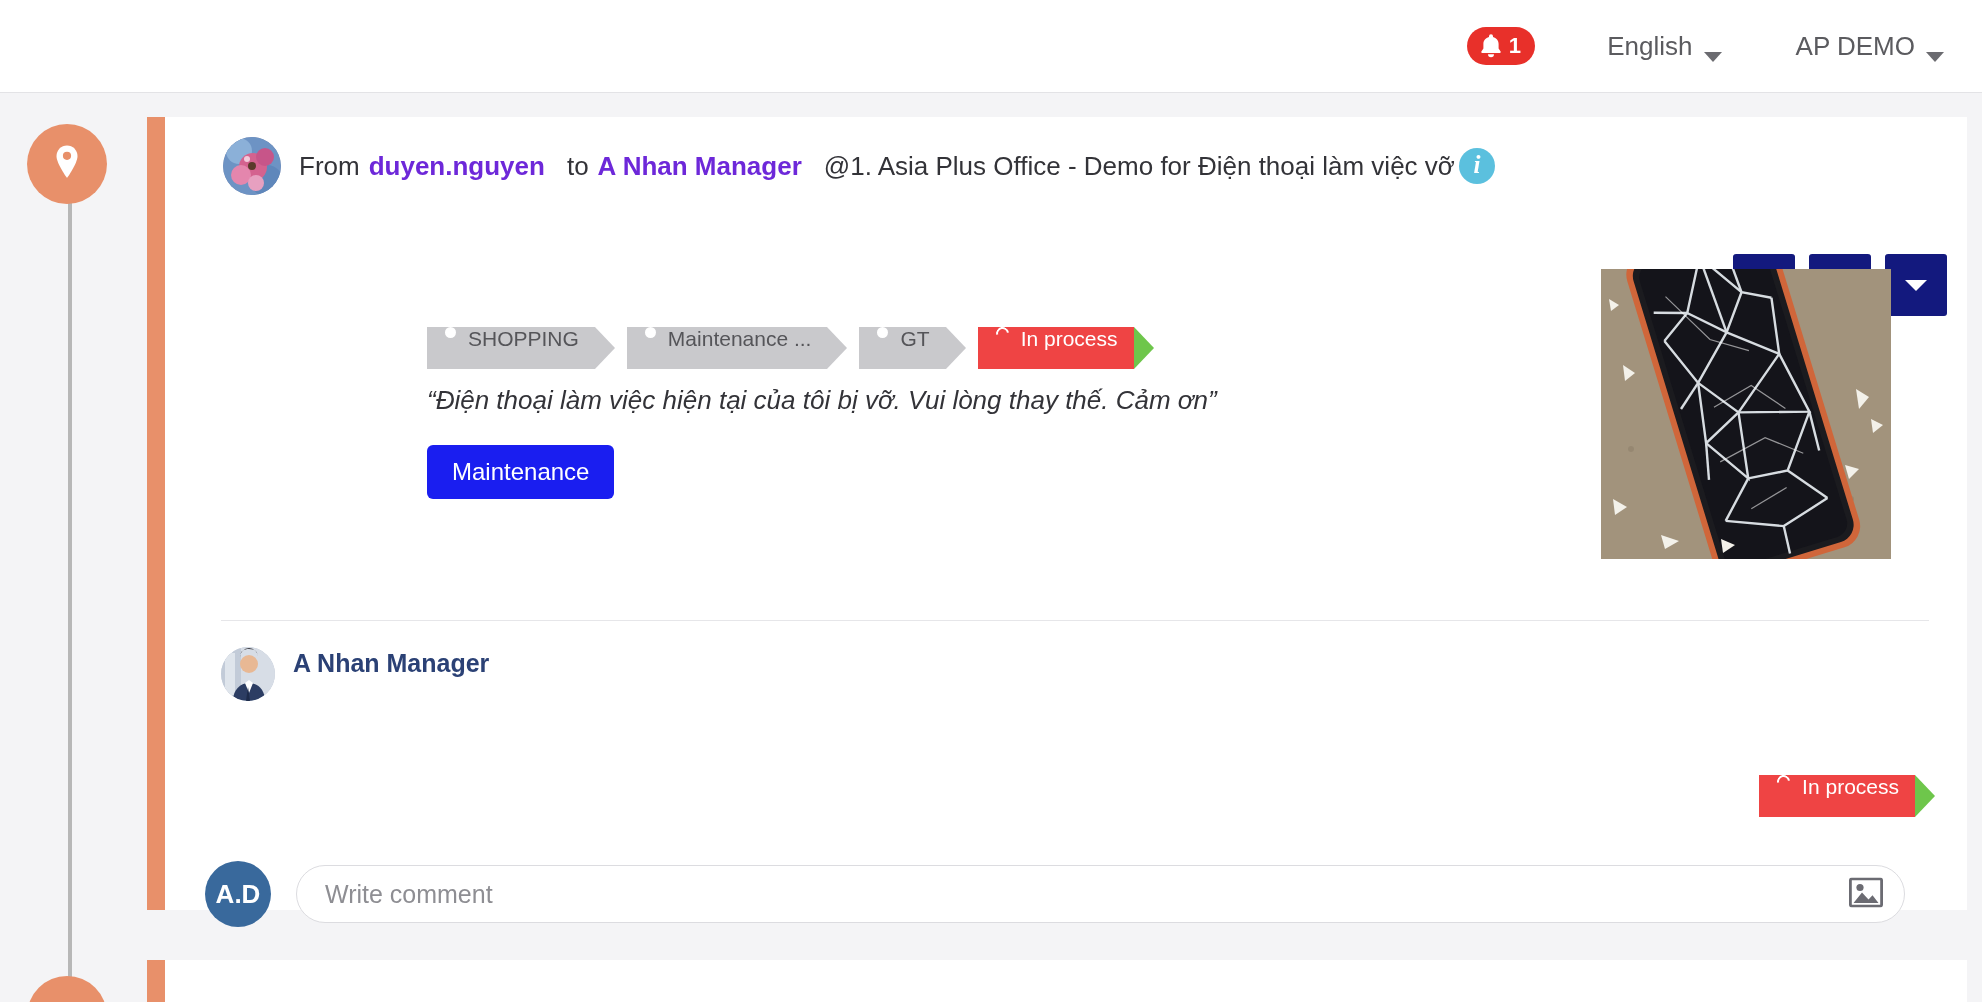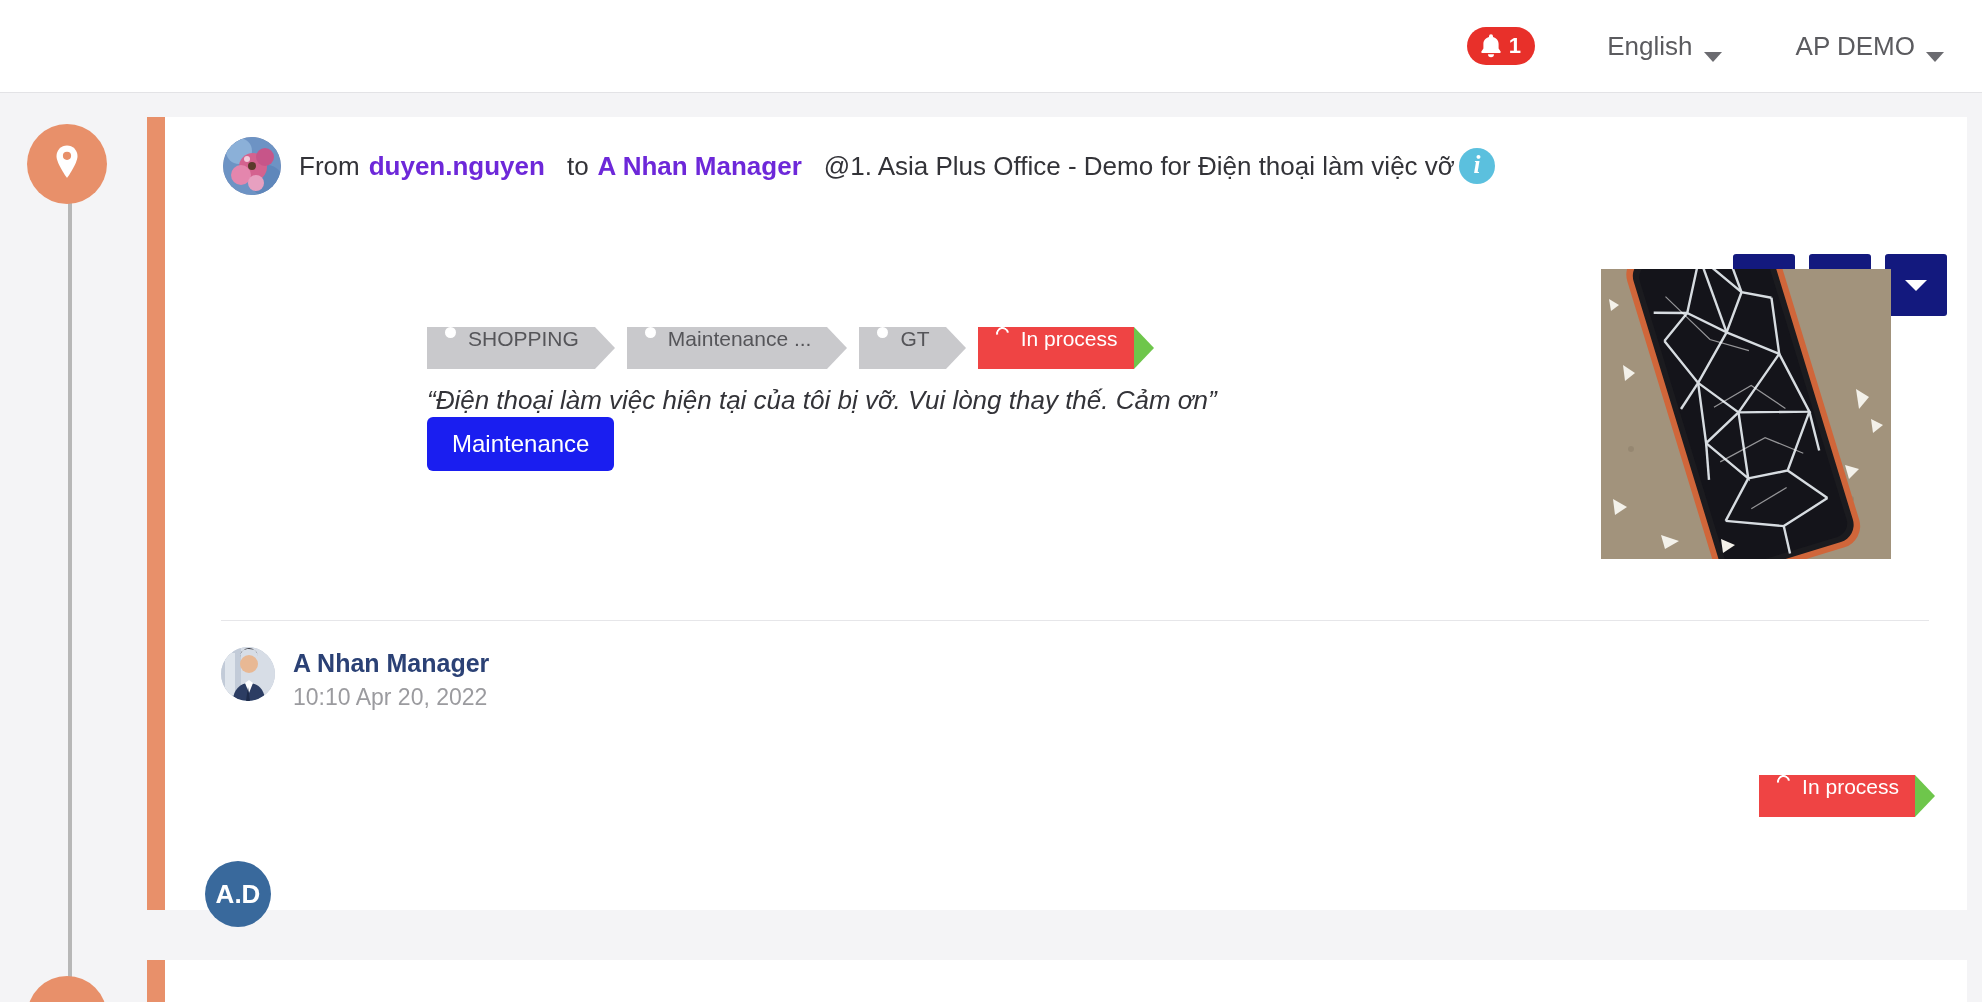--- a/index.html
+++ b/index.html
@@ -161,21 +161,21 @@
     transform: rotate(35deg);
     margin-right: 12px; flex: 0 0 13px;
   }
 
   
   .quote {
     position: absolute; left: 262px; top: 268px;
     font-size: 26px; font-style: italic; color: #333338;
   }
   .btn-maintenance {
-    position: absolute; left: 262px; top: 300px;
+    position: absolute; left: 262px; top: 328px;
     background: #1a1ef0; color: #ffffff;
     font-size: 24px;
     border: none; border-radius: 6px;
     padding: 13px 25px;
     cursor: pointer;
     font-family: "Liberation Sans", sans-serif;
   }
 
   
   .actions {
@@ -464,31 +464,42 @@
             <circle cx="28" cy="17" r="9" fill="#e8b894"></circle>
             <path d="M19 10a9 9 0 0 1 18 0c0-6-4-8-9-8s-9 2-9 8z" fill="#3b3b42"></path>
             <path d="M12 54c0-11 7-18 16-18s16 7 16 18z" fill="#2c3d63"></path>
             <path d="M24 36l4 10 4-10-4-3z" fill="#ffffff"></path>
             <path d="M27 40l-2 14h4l-2-14z" fill="#1d2b4a"></path>
           </g>
         </svg>
       </div>
       <div class="comment-body">
         <div class="comment-author">A Nhan Manager</div>
-        <div class="comment-time">10:10 Apr 20, 2022</div>
       </div>
     </div>
 
     <div class="comment-status">
       <div class="chip green">
         <span class="arc"></span>
         <span>In process</span>
       </div>
     </div>
 
     <div class="write-row">
       <div class="avatar-initials">A.D</div>
+      <div class="comment-input-wrap">
+        <input class="comment-input" type="text" placeholder="Write comment" style="">
+        <button class="img-icon-btn">
+          <span>
+            <svg width="34" height="30" viewBox="0 0 34 30">
+              <rect x="1.4" y="1.4" width="31.2" height="27.2" rx="1.5" fill="none" stroke="#6b6b72" stroke-width="2.8"></rect>
+              <circle cx="11" cy="10" r="3.6" fill="#6b6b72"></circle>
+              <path d="M4.5 25.5L13 15l6.5 7 4-4.2 6 7.7z" fill="#6b6b72"></path>
+            </svg>
+          </span>
+        </button>
+      </div>
     </div>
 
   </div>
 </div>
 
 <div class="card-stub"></div>
 
 </body></html>

